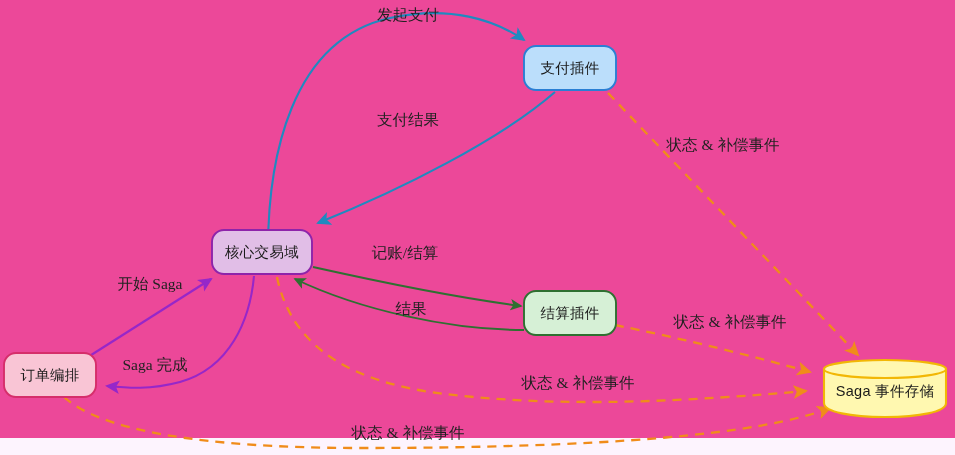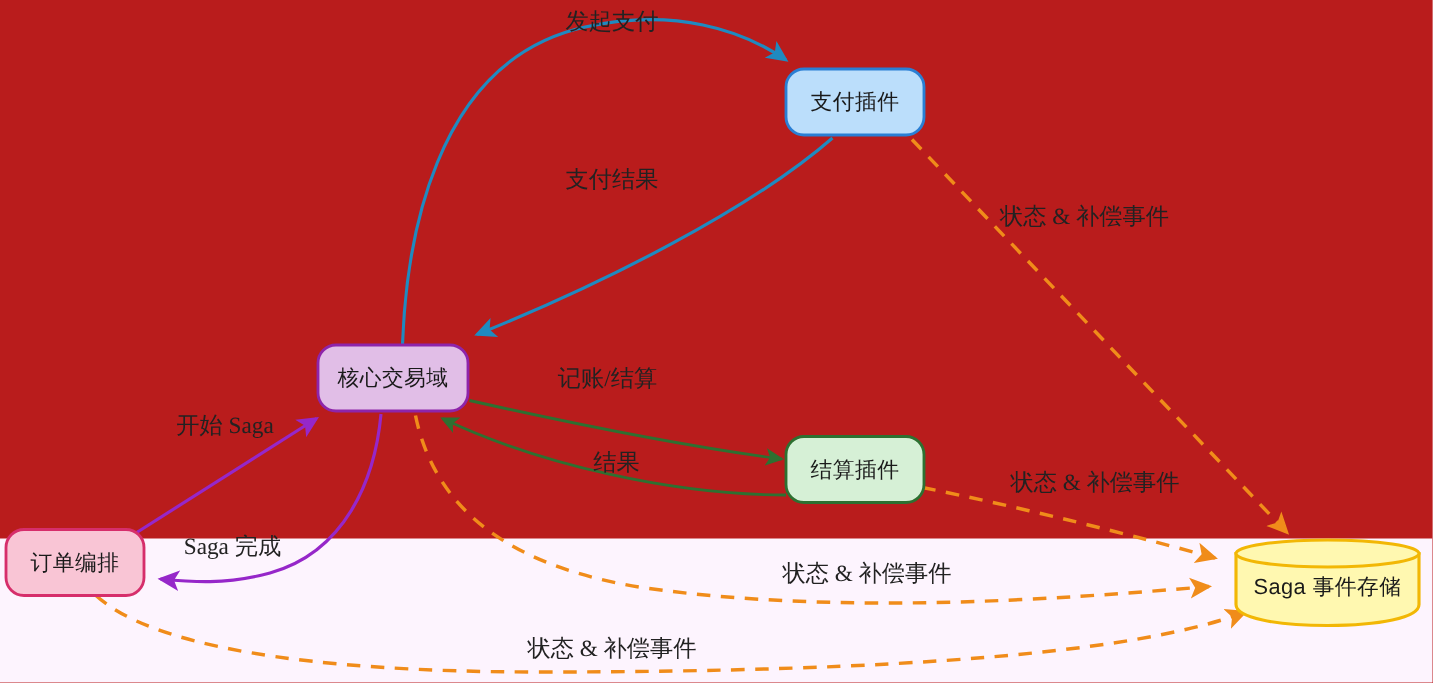--- a/index.html
+++ b/index.html
@@ -9,22 +9,22 @@
   body {
     width: 955px;
     height: 455px;
     background: #fdf4fe;
     font-family: "Liberation Serif", "DejaVu Serif", serif;
     overflow: hidden;
   }
   #diagram-root {
     position: relative;
     width: 955px;
-    height: 359px;
-    background: #b91c1c;
+    height: 438px;
+    background: #ec4899;
   }
   svg#graph {
     position: absolute;
     top: 0;
     left: 0;
     width: 955px;
     height: 455px;
     display: block;
   }
   .node-label {

